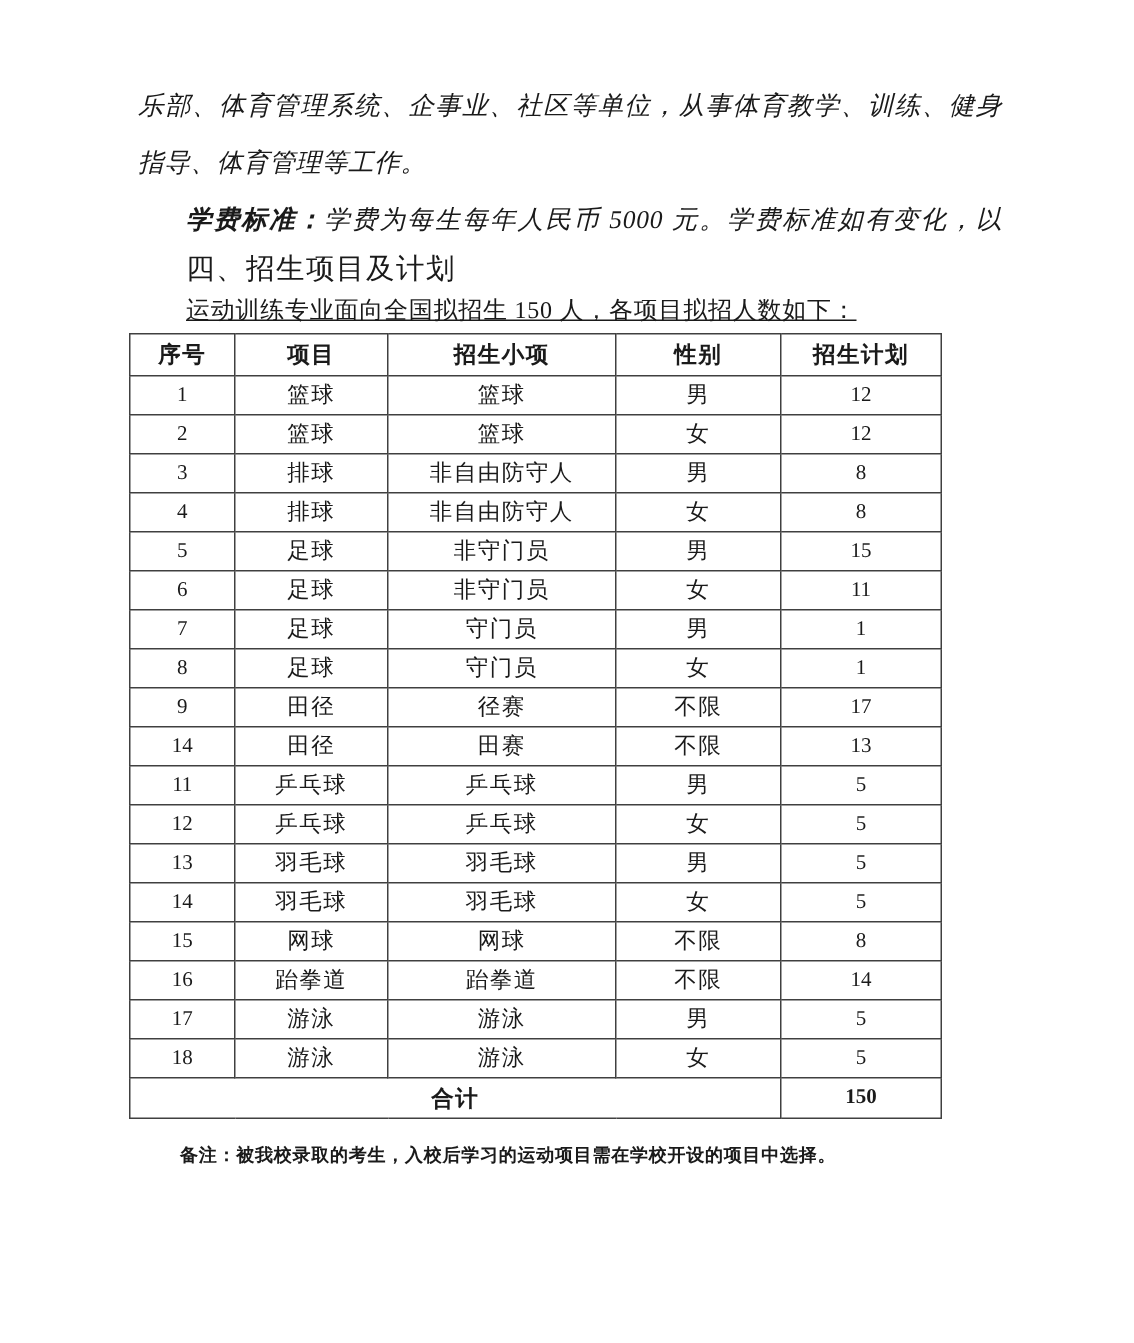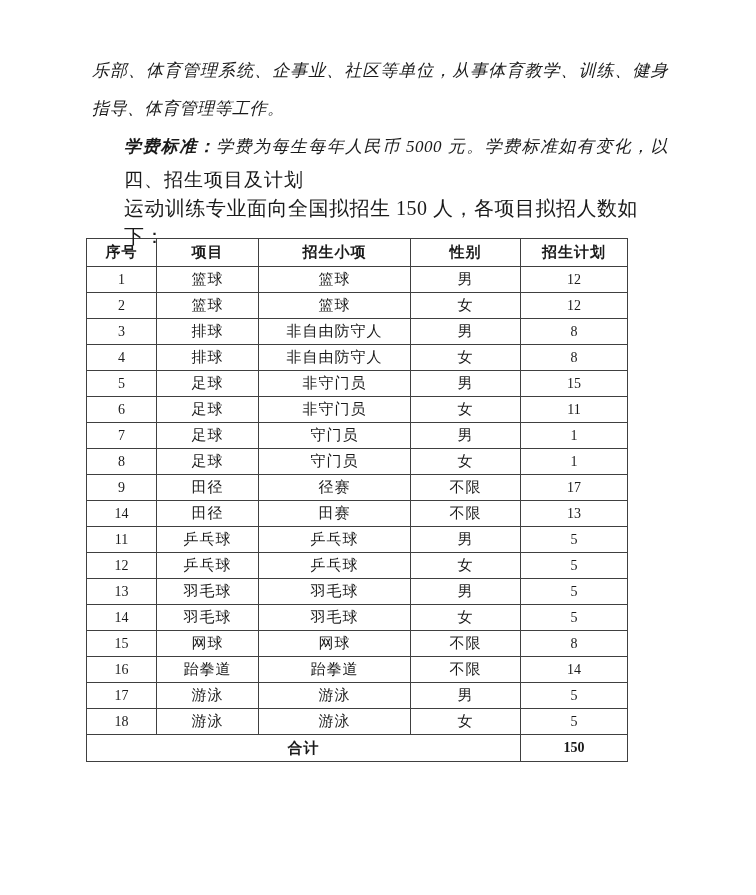--- a/index.html
+++ b/index.html
@@ -34,37 +34,37 @@
     text-align-last:justify;
   }
   .indent{padding-left:32px;}
   .section-heading{
     font-weight:normal;
     font-size:19px;
     height:28px;line-height:28px;
     letter-spacing:1px;
   }
   .intro{
-    font-size:20px;
+    font-size:16px;
     height:28px;line-height:28px;
     letter-spacing:0.5px;
+    text-decoration:underline;
   }
   .table-title{
     font-weight:bold;
     font-size:16px;
     text-align:center;
     height:22px;line-height:22px;
     letter-spacing:0.5px;
   }
   table.admission{
     border-collapse:collapse;
     table-layout:fixed;
     width:541px;
     margin-left:-6px;
-    margin-top:16px;
   }
   table.admission th, table.admission td{
     border:1px solid var(--border);
     text-align:center;
     vertical-align:middle;
     padding:0;
     overflow:hidden;
   }
   table.admission thead th{
     height:27px;
@@ -258,14 +258,15 @@
         </tr>
       </tbody>
     <tfoot>
       <tr>
         <td colspan="4">合计</td>
         <td class="num">150</td>
       </tr>
     </tfoot>
   </table>
 
+  <div class="note">备注：被我校录取的考生，入校后学习的运动项目需在学校开设的项目中选择。</div>
 
 </div>
 
 </body></html>

